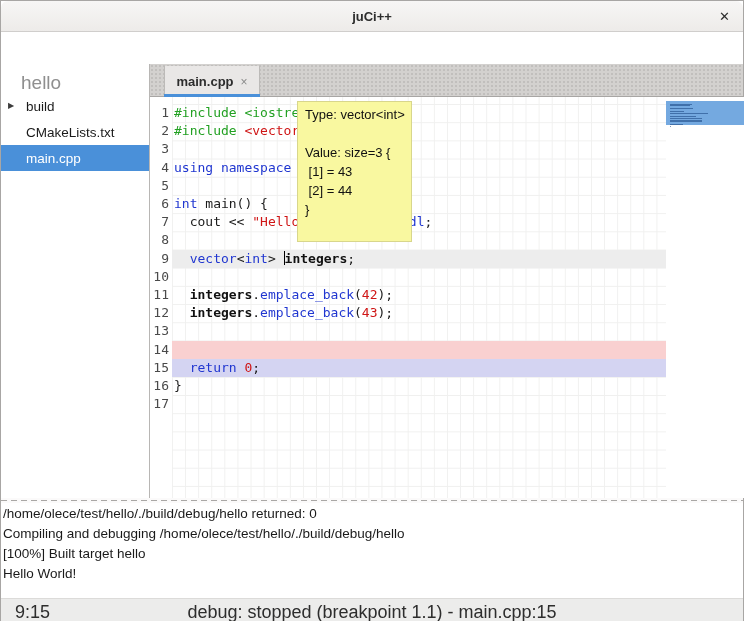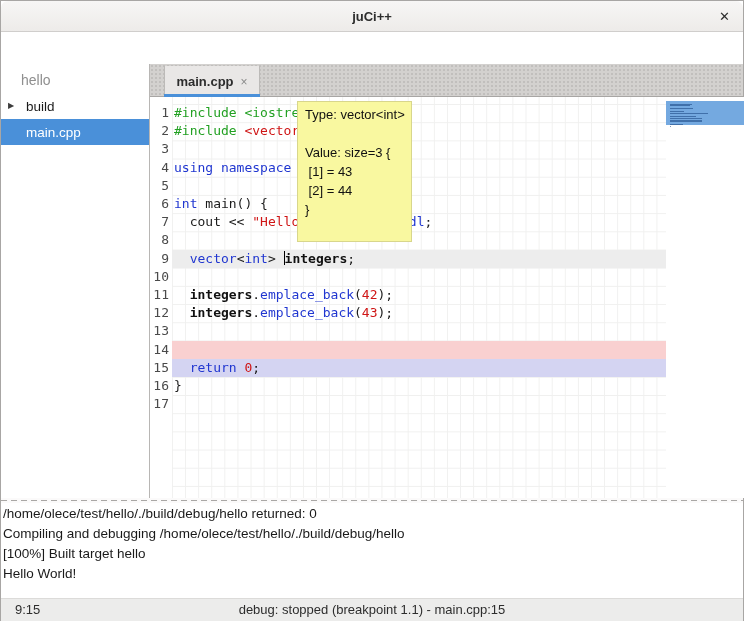--- a/index.html
+++ b/index.html
@@ -17,21 +17,21 @@
 
   
   .menubar{position:absolute;left:0;top:31px;right:0;height:32px;background:#f3f2f1;
     display:flex;align-items:center;font-size:13.5px;}
   .menu-item{padding:6px 12px;}
   .menu-item:first-child{padding-left:10px;}
 
   
   .sidebar{position:absolute;left:0;top:63px;width:149px;height:434px;background:#fff;
     border-right:1px solid #b8b6b4;box-sizing:border-box;}
-  .sb-header{color:#8f8f8f;font-size:14px;padding:8px 0 0 20px;height:29px;box-sizing:border-box;}
+  .sb-header{color:#8f8f8f;font-size:19px;padding:8px 0 0 20px;height:29px;box-sizing:border-box;}
   .sb-item{height:26px;display:flex;align-items:center;font-size:13.5px;color:#1a1a1a;
     position:relative;padding-left:25px;}
   .sb-item.selected{background:var(--selection);color:#fff;}
   .expander{position:absolute;left:7px;top:8px;font-size:8px;color:#3c3c3c;}
 
   
   .tabbar{position:absolute;left:149px;top:63px;right:0;height:33px;box-sizing:border-box;
     background:#d3d1cf;background-image:radial-gradient(circle,#c1bfbd 1px,transparent 1.1px);
     background-size:4px 4px;border-bottom:1px solid #a8a6a4;}
   .tab{position:absolute;left:14px;top:2px;width:96px;height:31px;background:#e9e7e6;
@@ -75,41 +75,44 @@
   .tt-line{height:19px;line-height:19px;white-space:pre;}
 
   
   .divider{position:absolute;left:0;top:497px;right:0;height:5px;background:#fbfafa;}
   .divider-line{margin-top:2px;height:1px;
     background:repeating-linear-gradient(90deg,#a9a7a5 0 6px,transparent 6px 10px);}
   .terminal{position:absolute;left:0;top:502px;right:0;height:95px;background:#fff;
     font-size:13.5px;color:#1a1a1a;padding:1px 0 0 2px;box-sizing:border-box;}
   .term-line{height:20px;line-height:20px;white-space:pre;}
   .statusbar{position:absolute;left:0;top:597px;right:0;height:24px;background:#ececeb;
-    border-top:1px solid #dcdbd9;box-sizing:border-box;font-size:13px;}
+    border-top:1px solid #dcdbd9;box-sizing:border-box;font-size:18px;}
   .status-left{position:absolute;left:14px;top:3px;}
   .status-center{position:absolute;left:0;right:0;top:3px;text-align:center;}
 </style>
 </head>
 <body>
 
 <div class="window">
 
   <div class="titlebar">
     <span>juCi++</span>
     <span class="titlebar-close">✕</span>
   </div>
 
 
   <div class="sidebar">
     <div class="sb-header">hello</div>
     <div id="treeitems">
         <div class="sb-item">
           <div class="expander">▶</div>
           <div class="" style="display: inline;">build</div>
+        </div>
+        <div class="sb-item">
+          <div class="" style="display: inline;">CMakeLists.txt</div>
         </div>
         <div class="sb-item selected">
           <div class="" style="display: inline;">main.cpp</div>
         </div>
       </div>
   </div>
 
   <div class="tabbar" id="tabbar">
       <div class="tab">
         <div class="" style="display: inline;">main.cpp</div>

